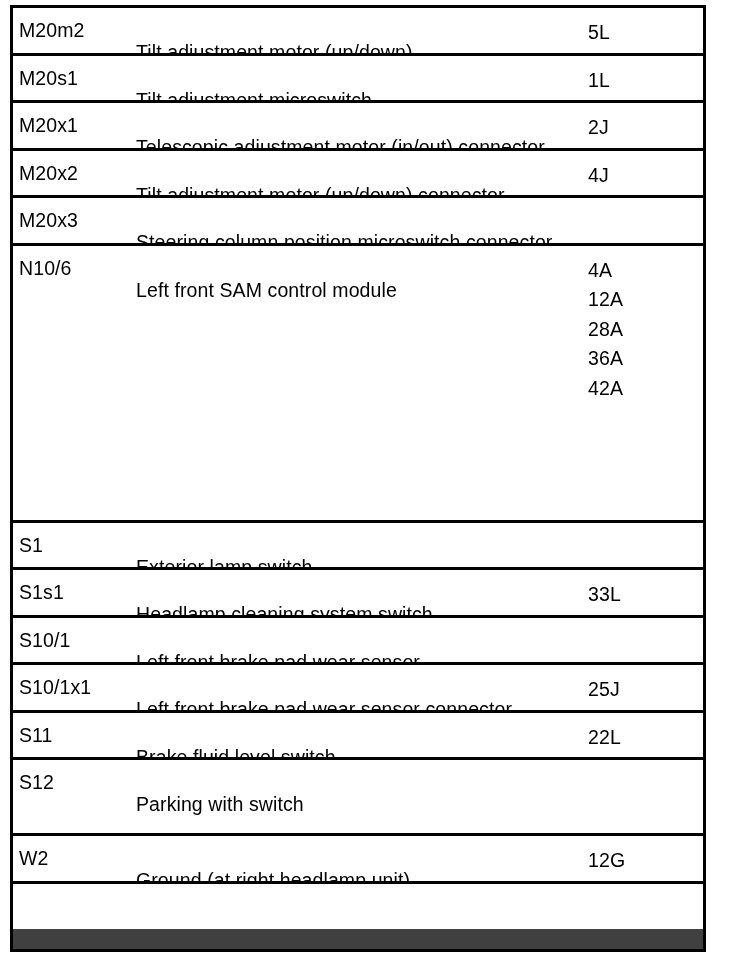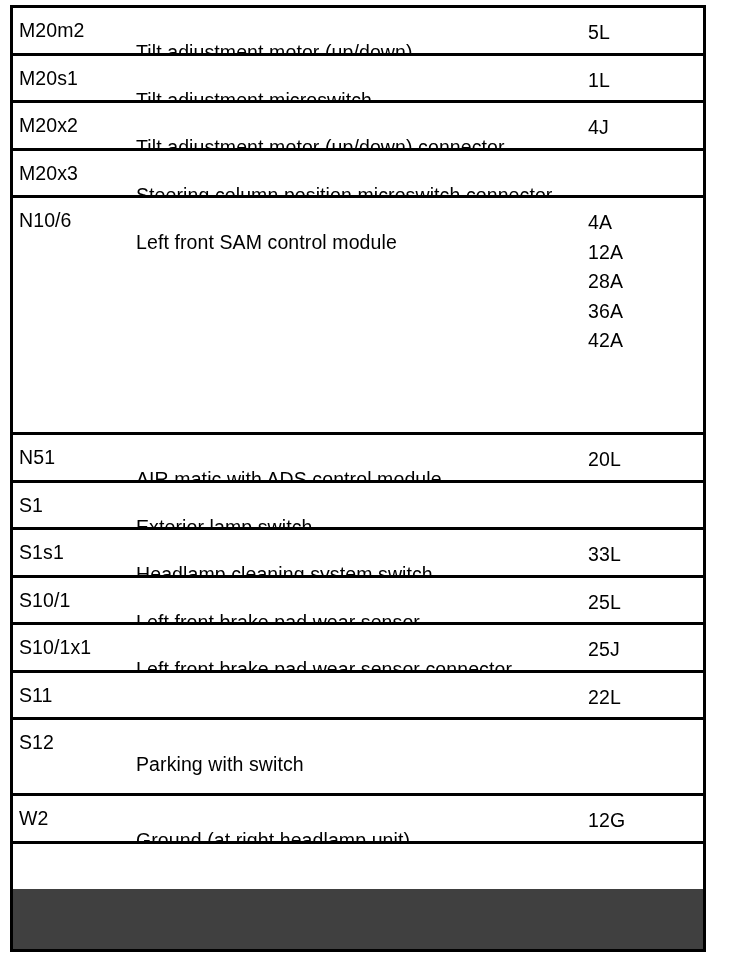--- a/index.html
+++ b/index.html
@@ -70,40 +70,47 @@
     font-size: 19.5px;
     line-height: 29.5px;
     letter-spacing: 0.1px;
   }
   .cell-loc .loc-line {
     display: block;
     white-space: nowrap;
   }
 
   .r-std  { height: 47.5px; }
-  .r-tall { height: 237px; }
+  .r-tall { height: 277px; }
   .r-mid  { height: 76px; }
   .r-last { height: 45px; }
 </style>
 </head>
 <body>
 
 <div id="legend-table">
     <div class="legend-row r-std">
       <div class="cell-code">M20m2</div>
       <div class="cell-desc">Tilt adjustment motor (up/down)</div>
       <div class="cell-loc">
         <span class="loc-line">5L</span>
       </div>
     </div>
     <div class="legend-row r-std">
       <div class="cell-code">M20s1</div>
       <div class="cell-desc">Tilt adjustment microswitch</div>
       <div class="cell-loc">
         <span class="loc-line">1L</span>
+      </div>
+    </div>
+    <div class="legend-row r-std">
+      <div class="cell-code">M20x1</div>
+      <div class="cell-desc">Telescopic adjustment motor (in/out) connector</div>
+      <div class="cell-loc">
+        <span class="loc-line">2J</span>
       </div>
     </div>
     <div class="legend-row r-std">
       <div class="cell-code">M20x2</div>
       <div class="cell-desc">Tilt adjustment motor (up/down) connector</div>
       <div class="cell-loc">
         <span class="loc-line">4J</span>
       </div>
     </div>
     <div class="legend-row r-std">
@@ -115,53 +122,44 @@
       <div class="cell-desc">Left front SAM control module</div>
       <div class="cell-loc">
         <span class="loc-line">4A</span>
         <span class="loc-line">12A</span>
         <span class="loc-line">28A</span>
         <span class="loc-line">36A</span>
         <span class="loc-line">42A</span>
       </div>
     </div>
     <div class="legend-row r-std">
-      <div class="cell-code">N51</div>
-      <div class="cell-desc">AIR matic with ADS control module</div>
-      <div class="cell-loc">
-        <span class="loc-line">20L</span>
-      </div>
-    </div>
-    <div class="legend-row r-std">
       <div class="cell-code">S1</div>
       <div class="cell-desc">Exterior lamp switch</div>
     </div>
     <div class="legend-row r-std">
       <div class="cell-code">S1s1</div>
       <div class="cell-desc">Headlamp cleaning system switch</div>
       <div class="cell-loc">
         <span class="loc-line">33L</span>
       </div>
     </div>
     <div class="legend-row r-std">
       <div class="cell-code">S10/1</div>
       <div class="cell-desc">Left front brake pad wear sensor</div>
-      <div class="cell-loc">
-        <span class="loc-line">25L</span>
-      </div>
     </div>
     <div class="legend-row r-std">
       <div class="cell-code">S10/1x1</div>
       <div class="cell-desc">Left front brake pad wear sensor connector</div>
       <div class="cell-loc">
         <span class="loc-line">25J</span>
       </div>
     </div>
     <div class="legend-row r-std">
       <div class="cell-code">S11</div>
+      <div class="cell-desc">Brake fluid level switch</div>
       <div class="cell-loc">
         <span class="loc-line">22L</span>
       </div>
     </div>
     <div class="legend-row r-mid">
       <div class="cell-code">S12</div>
       <div class="cell-desc">Parking with switch</div>
     </div>
     <div class="legend-row r-std">
       <div class="cell-code">W2</div>

